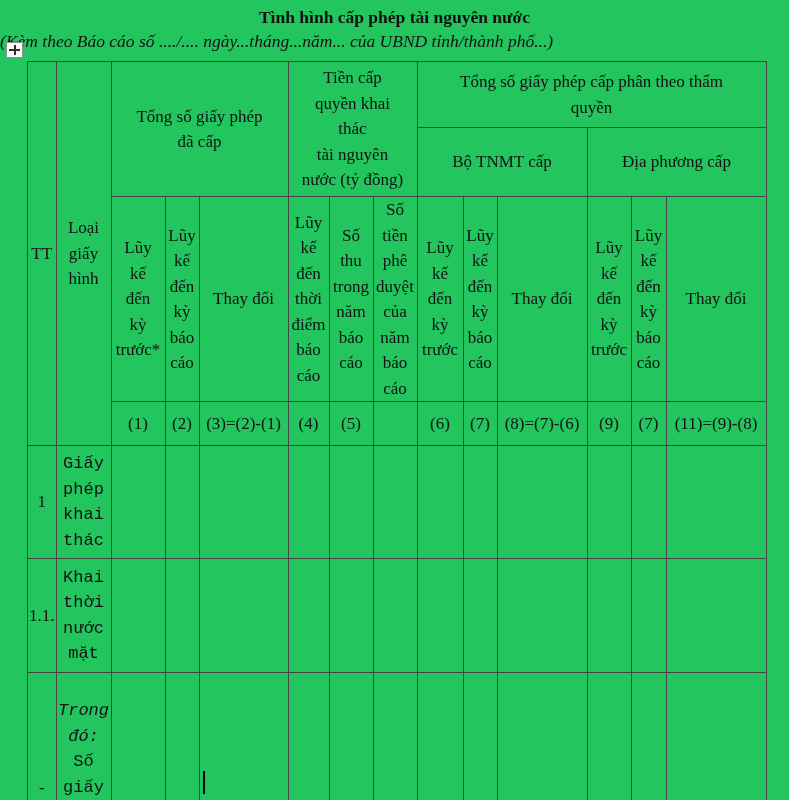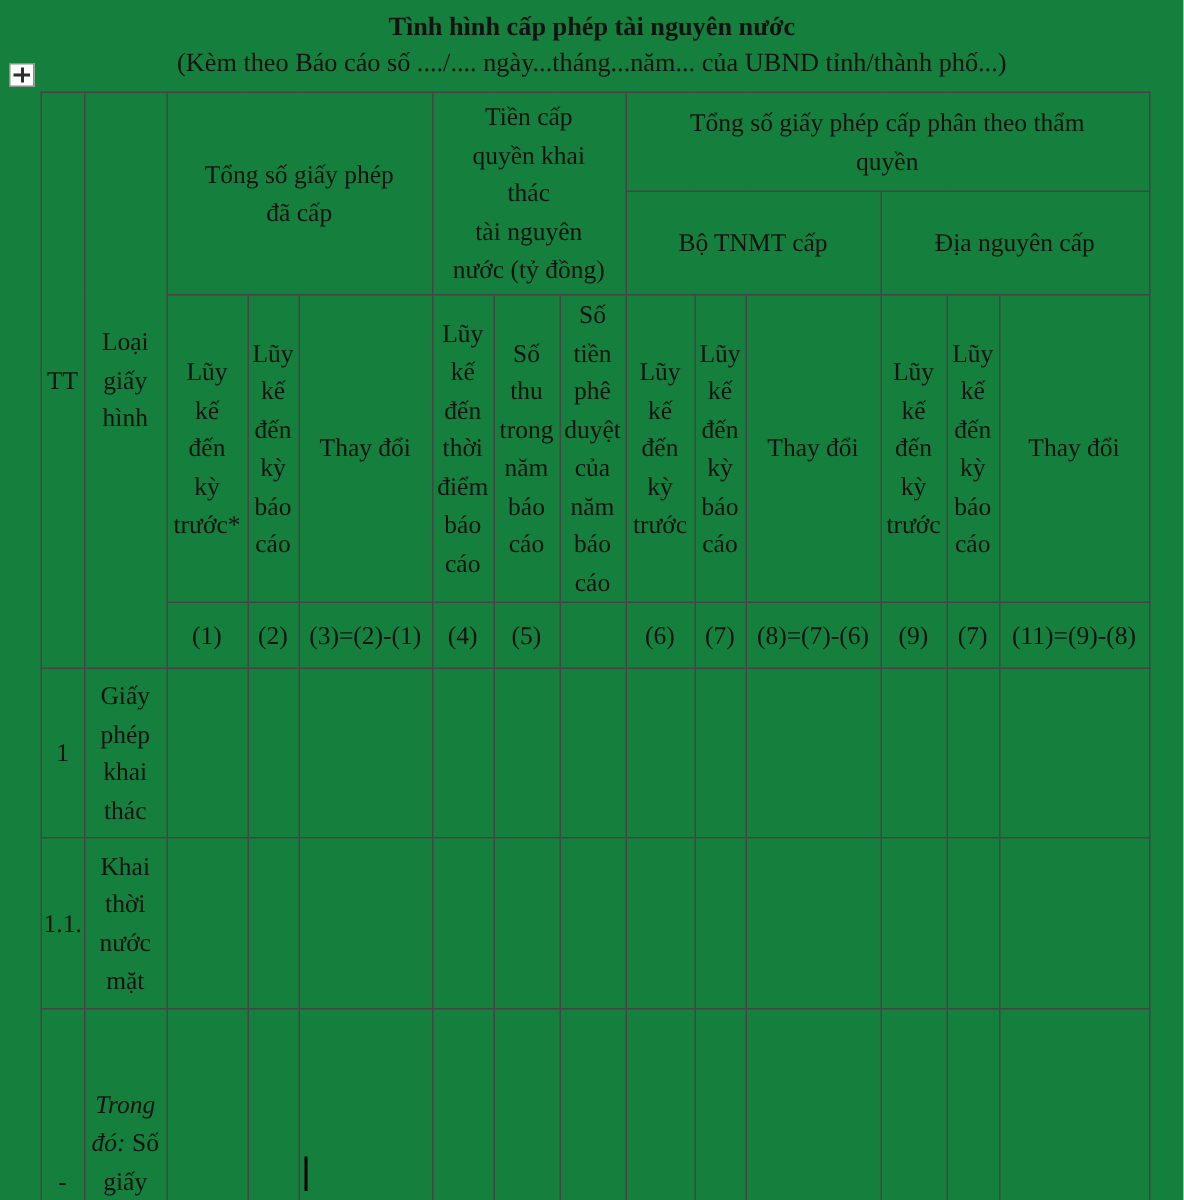--- a/index.html
+++ b/index.html
@@ -1,30 +1,30 @@
 <!DOCTYPE html>
 <html><head>
 <meta charset="utf-8">
 <style>
   html,body{margin:0;padding:0;background:#ffffff;}
   .page{
     position:relative;
     width:789px;height:800px;
     overflow:hidden;
-    background:#15803d;
+    background:#22c55e;
     font-family:"Liberation Serif","DejaVu Serif",serif;
     color:#121212;
   }
   .doc-title{
     position:absolute;left:0;top:5px;width:100%;
     text-align:center;font-weight:bold;font-size:17.5px;line-height:24px;
   }
   .doc-subtitle{
     position:absolute;left:0;top:29px;width:100%;
-    text-align:center;font-size:17.5px;line-height:24px;
+    font-style:italic;font-size:17.5px;line-height:24px;
   }
   .move-handle{
     position:absolute;left:6px;top:42px;width:17px;height:16px;
     border:1px solid #8f8f8f;background:#fbfbfb;box-sizing:border-box;
   }
   .move-icon{position:absolute;left:0;top:0;right:0;bottom:0;}
   .move-icon::before{
     content:"";position:absolute;left:50%;top:2px;bottom:2px;width:2px;
     margin-left:-1px;background:#2e2e2e;
   }
@@ -40,21 +40,21 @@
   .grid th,.grid td{
     border:1px solid #454545;
     font-weight:normal;
     text-align:center;
     vertical-align:middle;
     white-space:pre-line;
     padding:0 1px;
     overflow:hidden;
   }
   .b{font-weight:bold;}
-  .left{text-align:left;padding-left:2px;}
+  .left{text-align:left;padding-left:2px;font-family:Liberation Mono, monospace;}
   .vtop{vertical-align:top;}
   .ital{font-style:italic;text-align:right;}
   .text-cursor{
     position:absolute;left:203px;top:771px;width:2px;height:23px;
     background:#000000;
   }
 </style>
 </head>
 <body>
 
@@ -95,21 +95,21 @@
         <th class="b" colspan="3" rowspan="2">Tiền cấp
 quyền khai
 thác
 tài nguyên
 nước (tỷ đồng)</th>
         <th class="b" colspan="6">Tổng số giấy phép cấp phân theo thẩm
 quyền</th>
       </tr>
       <tr style="height:69px">
         <th colspan="3">Bộ TNMT cấp</th>
-        <th colspan="3">Địa nguyên cấp</th>
+        <th colspan="3">Địa phương cấp</th>
       </tr>
       <tr style="height:205px">
         <th>Lũy
 kế
 đến
 kỳ
 trước*</th>
         <th>Lũy
 kế
 đến

